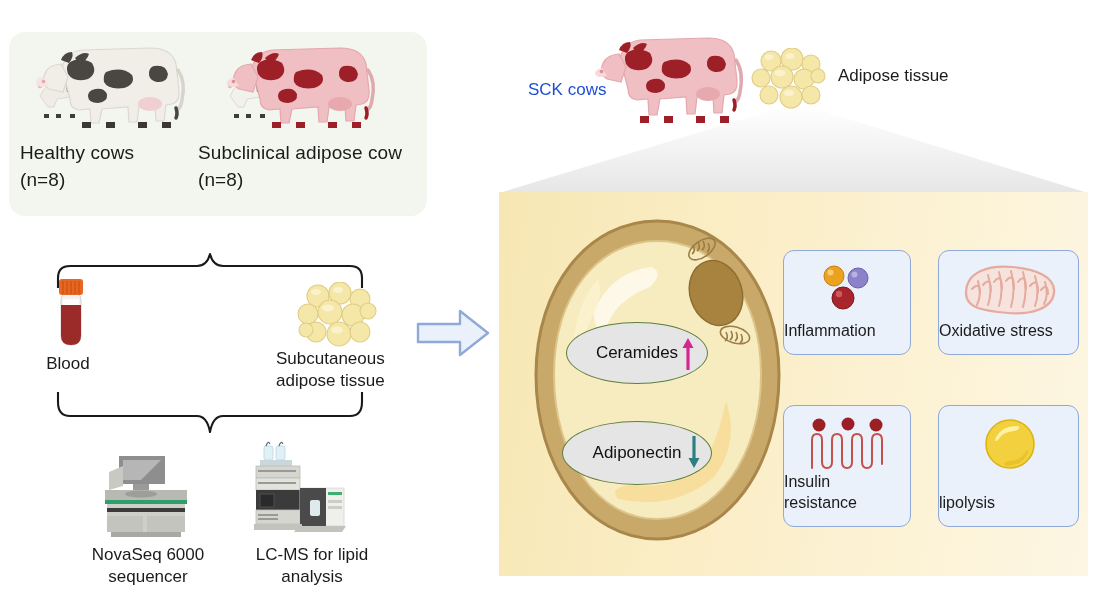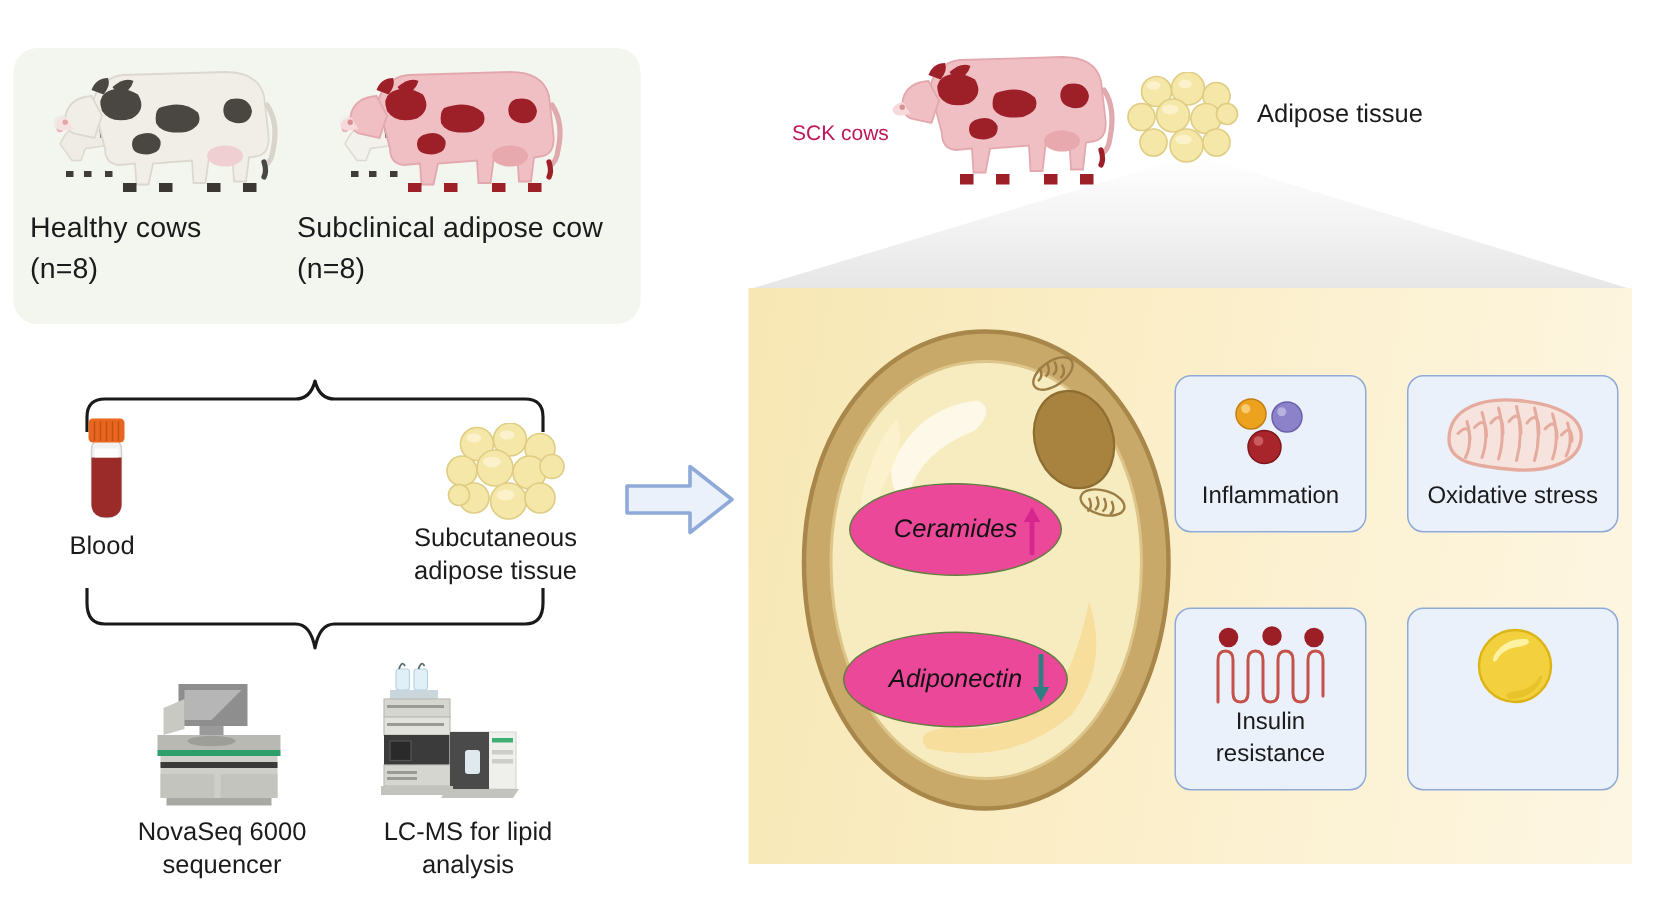--- a/index.html
+++ b/index.html
@@ -39,42 +39,42 @@
     background:linear-gradient(100deg,#f7e7b4 0%,#fbeec7 40%,#fdf6e3 100%);
   }
   
   #podium{
     position:absolute;left:499px;top:103px;width:589px;height:90px;
     background:linear-gradient(180deg,#ffffff 0%,#f2f2f2 55%,#e6e6e6 100%);
     clip-path:polygon(50.5% 0%, 100% 100%, 0% 100%);
   }
 
   
-  #sck-cows-label{position:absolute;left:528px;top:80px;font-size:14px;color:#be185d;}
+  #sck-cows-label{position:absolute;left:528px;top:80px;font-size:17px;color:#1d4ed8;}
   #adipose-label{position:absolute;left:838px;top:66px;font-size:17px;color:#1b1b1b;}
 
   
   .feature-box{
     position:absolute;background:#eaf1fb;border:1.6px solid #8fa9d8;
     border-radius:11px;box-sizing:border-box;
   }
   .feature-label{
-    position:absolute;left:0;width:100%;text-align:center;
+    position:absolute;left:0;width:100%;
     font-size:16px;color:#1b1b1b;line-height:20px;
   }
   #box-inflammation{left:783px;top:250px;width:128px;height:105px;}
   #box-oxidative{left:938px;top:250px;width:141px;height:105px;}
   #box-insulin{left:783px;top:405px;width:128px;height:122px;}
   #box-lipolysis{left:938px;top:405px;width:141px;height:122px;}
 
   
   #adipocyte{position:absolute;left:530px;top:215px;width:255px;height:330px;}
   .bubble{
-    position:absolute;background:#ec4899;border:1.2px solid #5f7f3e;
-    border-radius:50%;display:flex;align-items:center;justify-content:center;font-style:italic;
+    position:absolute;background:#e5e5e5;border:1.2px solid #5f7f3e;
+    border-radius:50%;display:flex;align-items:center;justify-content:center;
   }
   .bubble span{font-size:17px;color:#111;}
   #ceramides-bubble{left:566px;top:322px;width:140px;height:60px;}
   #adiponectin-bubble{left:562px;top:421px;width:148px;height:62px;}
 
   
   .trend{position:absolute;width:14px;height:34px;}
 
   
   #transition-arrow{position:absolute;left:414px;top:303px;width:78px;height:60px;}
@@ -445,15 +445,16 @@
   </div>
 
   <div class="feature-box" id="box-lipolysis">
     <span style="position:absolute;left:44px;top:11px;">
       <svg viewBox="0 0 54 54" width="54" height="54">
         <circle cx="27" cy="27" r="24" fill="#f3d03e" stroke="#dcb415" stroke-width="1.6"></circle>
         <path d="M13 20 q7 -12 22 -11 q4 3 -4 5 q-12 1 -16 9 q-4 3 -2 -3 z" fill="#fdf3a8" opacity=".95"></path>
         <path d="M45 36 q-6 13 -22 13 q-5 -3 3 -5 q13 -1 17 -10 q3 -2 2 2 z" fill="#e2ba1e" opacity=".6"></path>
       </svg>
     </span>
+    <span class="feature-label" style="top:87px;">lipolysis</span>
   </div>
 
 </div>
 
 </body></html>

